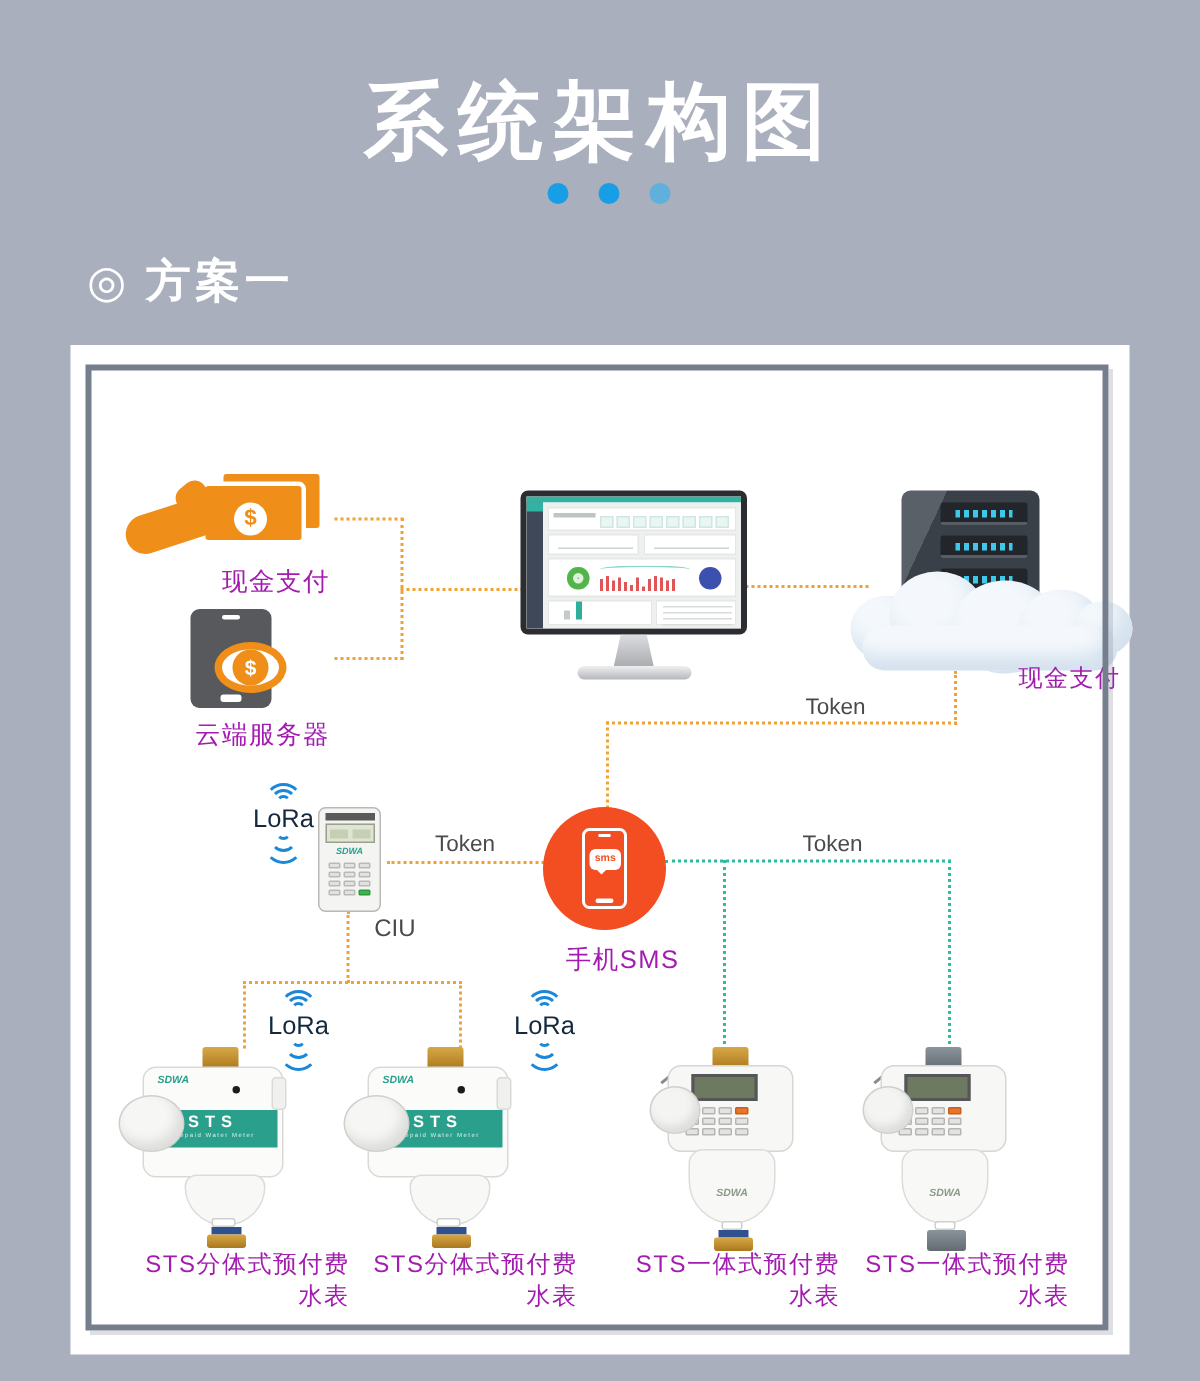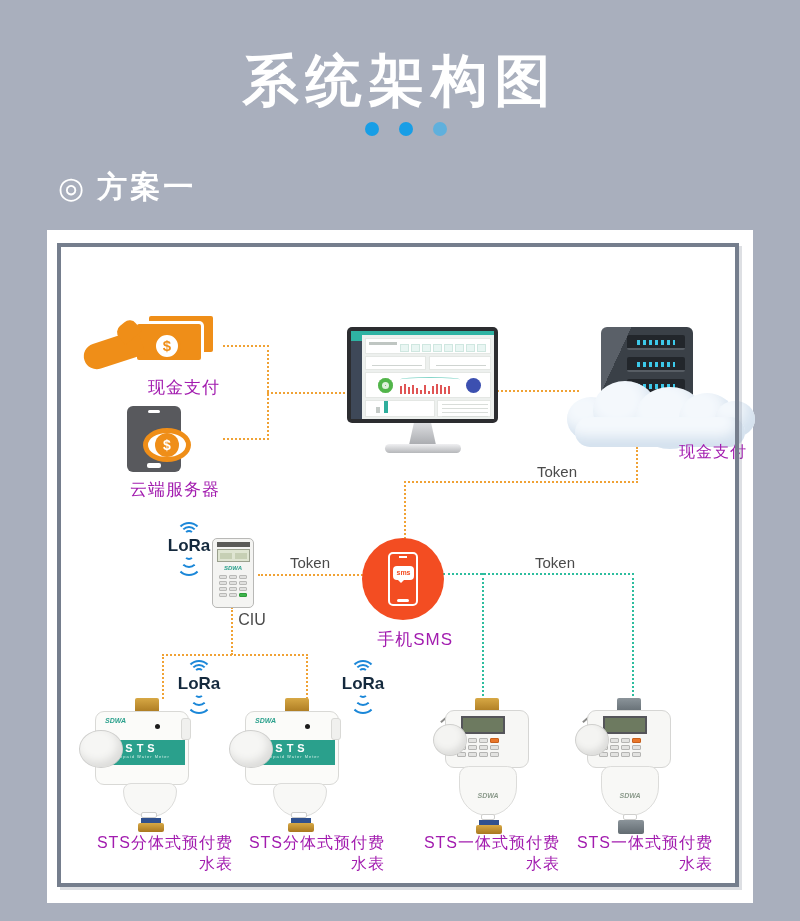--- a/index.html
+++ b/index.html
@@ -132,21 +132,21 @@
   .ciu .seg { position:absolute; left:2px; top:3px; width:12px; height:6px; background:#c6cfb4; }
   .ciu .seg2 { left:17px; }
   .ciu .brand { position:absolute; left:0; top:26px; width:100%; text-align:center;
                 font-size:6px; font-weight:bold; font-style:italic; color:#2aa08c; }
   .keypad { position:absolute; left:6px; top:36px; width:30px; display:flex; flex-wrap:wrap; gap:2px; }
   .key { width:8px; height:4px; background:#e1e1df; border:1px solid #b9b9b7; border-radius:1px; }
   .key.green { background:#3cb54a; border-color:#2f9a3c; }
 
   
   .lora { position:absolute; width:60px; height:46px; text-align:center; }
-  .lora .txt { position:absolute; left:0; top:14px; width:100%; font-size:17px; font-weight:bold; color:#14293d; letter-spacing:0px; }
+  .lora .txt { position:absolute; left:0; top:14px; width:100%; font-size:17px; font-weight:normal; color:#14293d; letter-spacing:0px; }
   .arc { position:absolute; border:2px solid #1b87d8; border-radius:50%; background:transparent; }
   .arc.up { border-color:#1b87d8 transparent transparent transparent; }
   .arc.dn { border-color:transparent transparent #1b87d8 transparent; }
   .a1 { width:10px; height:10px; left:25px; top:8px; }
   .a2 { width:18px; height:18px; left:21px; top:4px; }
   .a3 { width:26px; height:26px; left:17px; top:0px; }
   .b1 { width:10px; height:10px; left:25px; top:28px; }
   .b2 { width:18px; height:18px; left:21px; top:28px; }
   .b3 { width:26px; height:26px; left:17px; top:28px; }
 
@@ -373,21 +373,21 @@
         <i class="key"></i>
         <i class="key"></i>
       <i class="key"></i>
         <i class="key"></i>
         <i class="key"></i>
       <i class="key"></i>
         <i class="key"></i>
         <i class="key green"></i>
     </span>
   </div>
-  <div class="conn-label" style="left:180px; top:381px; width:50px; font-size:16px;">CIU</div>
+  <div class="conn-label" style="left:180px; top:381px; width:50px; font-size:16px;text-align:right;">CIU</div>
 
   <div class="sms">
     <span class="ph"></span>
     <span class="spk"></span>
     <span class="bub">sms</span>
     <span class="tail"></span>
     <span class="hm"></span>
   </div>
   <div class="cap" style="left:306px; top:398px; width:100px;">手机SMS</div>
 

